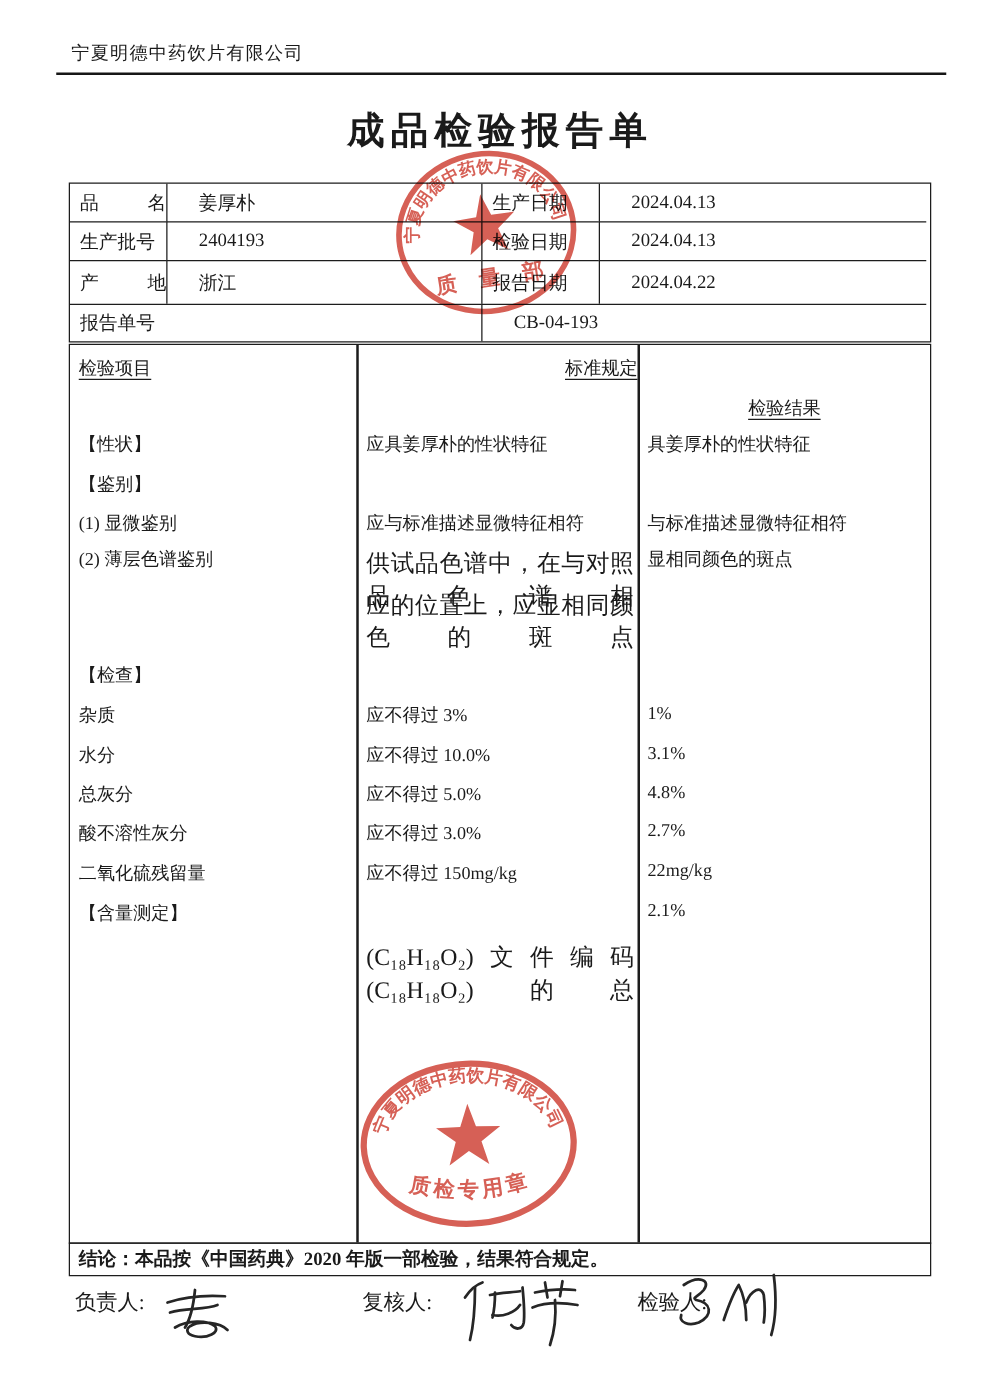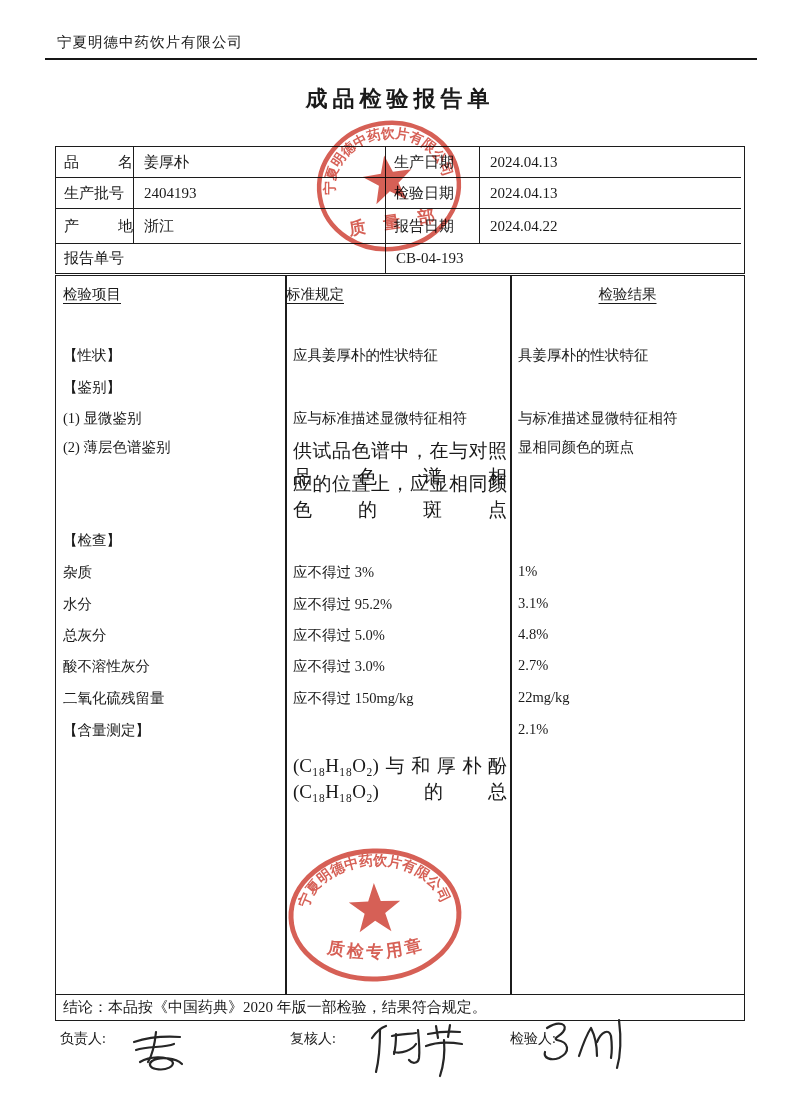--- a/index.html
+++ b/index.html
@@ -6,51 +6,51 @@
   .page{
     position:relative;width:800px;height:1099px;background:#ffffff;
     font-family:"Liberation Serif","DejaVu Serif",serif;color:#1a1a1a;overflow:hidden;
   }
   .abs{position:absolute;}
   
   .company{left:57px;top:33px;font-size:14.5px;letter-spacing:1px;}
   .doccode{right:44px;top:34px;font-size:14px;}
   .header-rule{left:45px;top:58px;width:712px;height:2px;background:#161616;}
   
-  .title{left:0;right:0;top:84px;text-align:center;font-size:22px;font-weight:bold;letter-spacing:5px;}
+  .title{left:0;right:0;top:84px;text-align:center;font-size:30px;font-weight:bold;letter-spacing:5px;}
   
   .info-table{
     left:55px;top:146px;width:690px;border:1.5px solid #1c1c1c;
     display:grid;grid-template-columns:77px 252px 94px 262px;grid-template-rows:30px 31px 35px 30px;
     box-sizing:border-box;font-size:15px;
   }
   .cell{border-left:1.5px solid #1c1c1c;border-top:1.5px solid #1c1c1c;display:flex;align-items:center;padding-left:8px;overflow:hidden;}
   .cell.fc{border-left:none;} .cell.fr{border-top:none;}
-  .cell.val{padding-left:10px;}
+  .cell.val{padding-left:25px;}
   .spread{letter-spacing:2.6em;white-space:nowrap;}
   .span2a{grid-column:1/3;} .span2b{grid-column:3/5;}
   
   .report-table{left:55px;top:275px;width:690px;height:720px;border:1.5px solid #1c1c1c;box-sizing:border-box;font-size:14.5px;padding-left:40px;}
   .vline{position:absolute;top:0;bottom:0;width:1.5px;background:#1c1c1c;}
   .vline1{left:229px;} .vline2{left:454px;}
   .rhead{position:absolute;top:9px;text-decoration:underline;text-underline-offset:4px;}
-  .rh1{left:7px;} .rh2{left:230px;width:224px;text-align:left;} .rh3{left:455px;width:233px;text-align:center;}
+  .rh1{left:7px;} .rh2{left:230px;width:224px;text-align:right;} .rh3{left:455px;width:233px;text-align:center;margin-top:32px;}
   .trow{position:absolute;left:0;width:688px;height:22px;}
   .c-item{position:absolute;left:7px;white-space:pre;}
   .c-std{position:absolute;left:237px;white-space:pre;}
   .c-res{position:absolute;left:462px;white-space:pre;}
   .jst{display:inline-block;width:214px;font-size:19px;white-space:normal;text-align:justify;text-align-last:justify;}
   .r0{top:70px}.r1{top:102px}.r2{top:133px}.r3{top:162px}.r4{top:195px}.r5{top:225px}
   .r6{top:255px}.r7{top:287px}.r8{top:319px}.r9{top:350px}.r10{top:381px}
   .r11{top:413px}.r12{top:445px}.r13{top:477px}.r14{top:510px}
   
   .conclusion{left:55px;top:994px;width:690px;height:27px;border:1.5px solid #1c1c1c;box-sizing:border-box;
-    display:flex;align-items:center;padding-left:7px;font-size:15px;font-weight:400;}
-  
-  .sig-label{top:1030px;font-size:14px;}
+    display:flex;align-items:center;padding-left:7px;font-size:15px;font-weight:700;}
+  
+  .sig-label{top:1030px;font-size:17px;}
   .sl1{left:60px;} .sl2{left:290px;} .sl3{left:510px;}
   .sig-svg{position:absolute;}
   .sig-svg path{fill:none;stroke:#262626;stroke-width:2.2;stroke-linecap:round;stroke-linejoin:round;}
   
   .stamp{position:absolute;mix-blend-mode:multiply;opacity:.85;}
   .stampA{left:309px;top:111px;transform:rotate(-9deg);}
   .stampB{left:284px;top:846px;transform:rotate(-2deg);}
   .stamp .ring{fill:none;stroke:#cf4438;}
   .stamp .star{fill:#cf4438;}
   .stamp text{fill:#cf4438;font-family:"Liberation Serif","DejaVu Serif",serif;font-weight:bold;}
@@ -132,21 +132,21 @@
         <span class="c-std"></span>
         <span class="c-res"></span>
       </div>
     <div class="trow r7">
         <span class="c-item">杂质</span>
         <span class="c-std">应不得过 3%</span>
         <span class="c-res">1%</span>
       </div>
     <div class="trow r8">
         <span class="c-item">水分</span>
-        <span class="c-std">应不得过 95.2%</span>
+        <span class="c-std">应不得过 10.0%</span>
         <span class="c-res">3.1%</span>
       </div>
     <div class="trow r9">
         <span class="c-item">总灰分</span>
         <span class="c-std">应不得过 5.0%</span>
         <span class="c-res">4.8%</span>
       </div>
     <div class="trow r10">
         <span class="c-item">酸不溶性灰分</span>
         <span class="c-std">应不得过 3.0%</span>
@@ -156,21 +156,21 @@
         <span class="c-item">二氧化硫残留量</span>
         <span class="c-std">应不得过 150mg/kg</span>
         <span class="c-res">22mg/kg</span>
       </div>
     <div class="trow r12">
         <span class="c-item">【含量测定】</span>
         <span class="c-res">2.1%</span>
       </div>
     <div class="trow r13">
         <span class="c-item"></span>
-        <span class="c-std jst">(C₁₈H₁₈O₂)与和厚朴酚(C₁₈H₁₈O₂)的总</span>
+        <span class="c-std jst">(C₁₈H₁₈O₂)文件编码(C₁₈H₁₈O₂)的总</span>
         <span class="c-res"></span>
       </div>
   </div>
 
   <div class="abs conclusion">
     <span>结论：</span>
       <span>本品按《中国药典》2020 年版一部检验，结果符合规定。</span>
   </div>
 
   <div class="abs sig-label sl1">负责人:</div>

